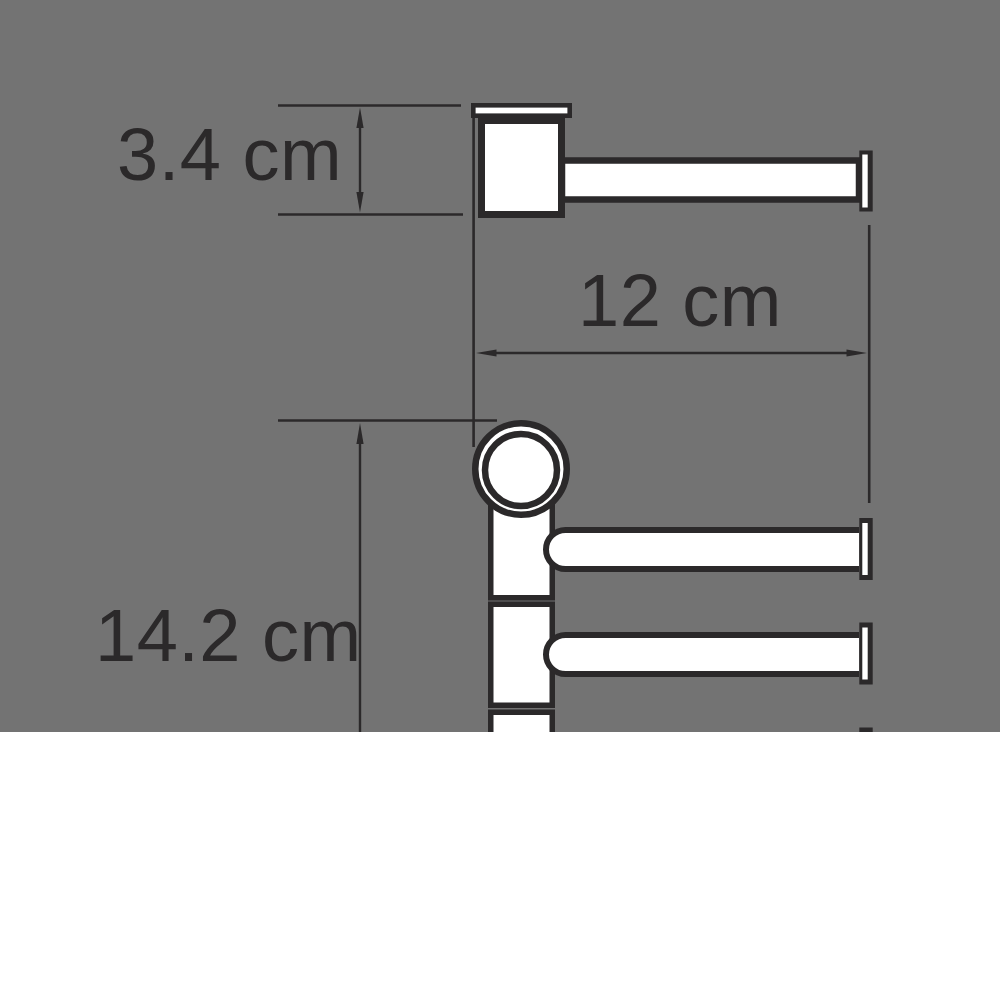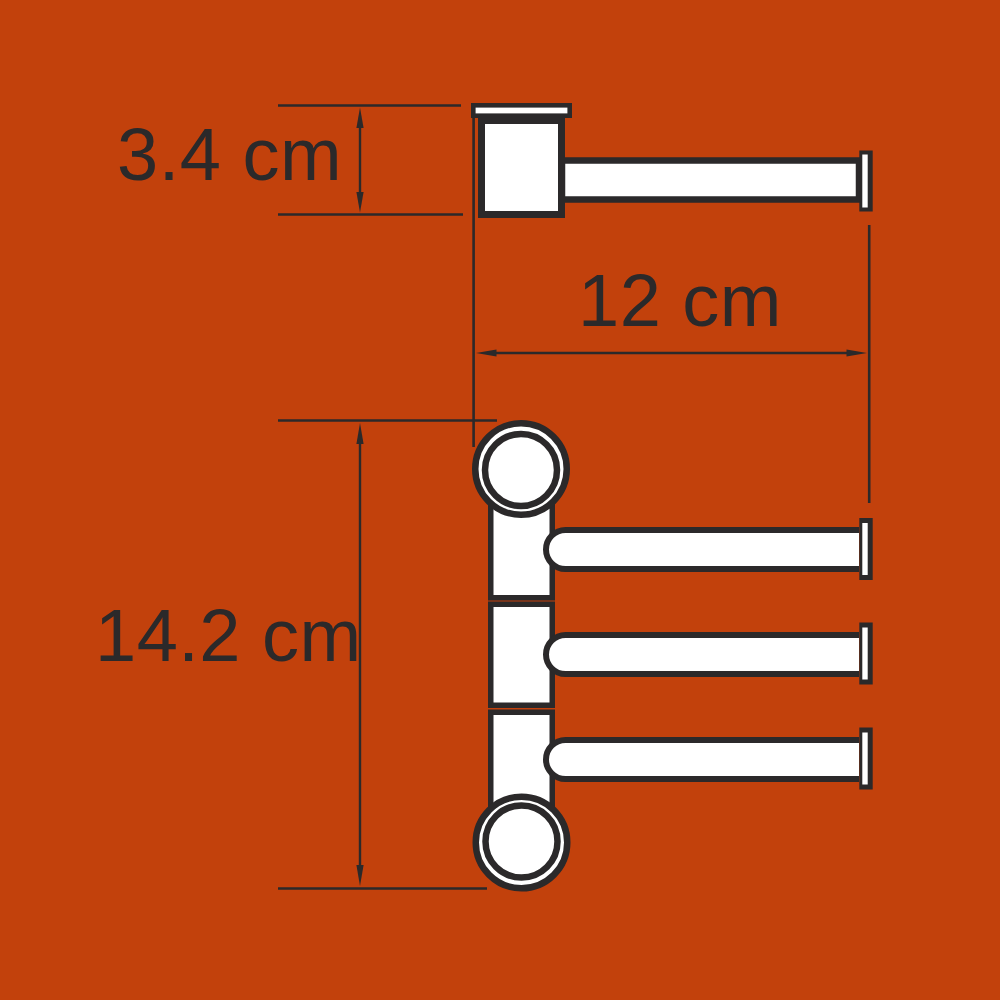--- a/index.html
+++ b/index.html
@@ -3,22 +3,22 @@
 <meta charset="utf-8">
 <style>
   html, body {
     margin: 0;
     padding: 0;
     background: #ffffff;
   }
   .stage {
     position: relative;
     width: 1000px;
-    height: 1000px;
-    background: #c2410c;
+    height: 732px;
+    background: #737373;
     overflow: hidden;
   }
   svg {
     display: block;
   }
   .dim-text {
     font-family: "Liberation Sans", "DejaVu Sans", sans-serif;
     font-size: 74px;
     font-weight: 400;
     letter-spacing: 0.5px;

